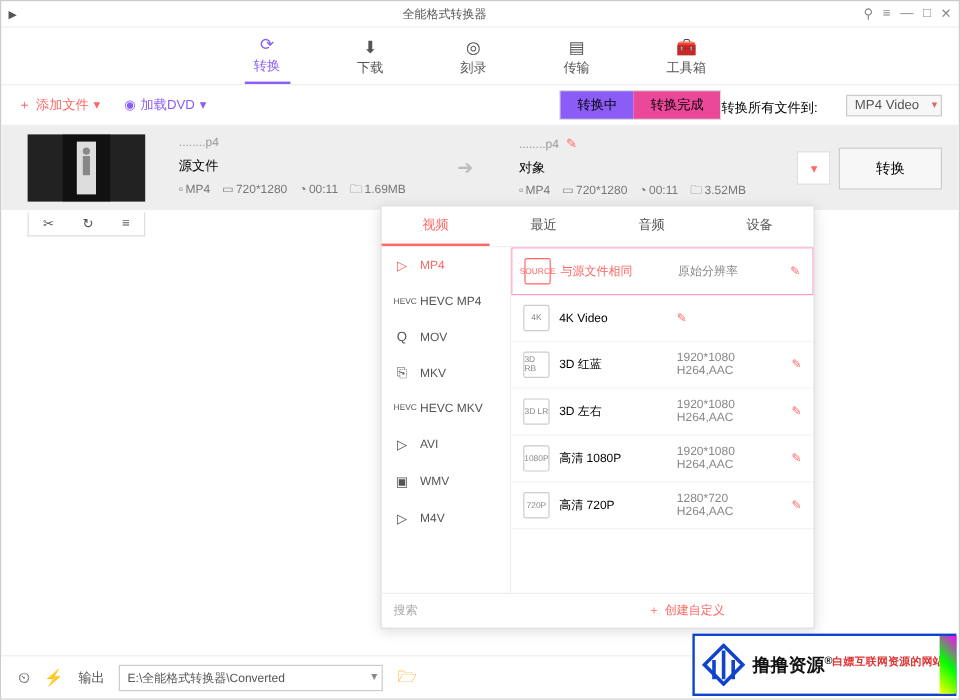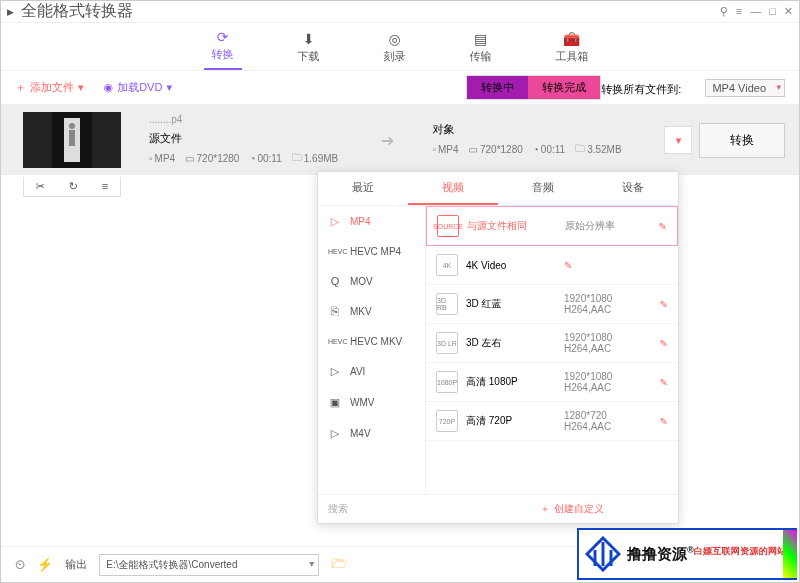--- a/index.html
+++ b/index.html
@@ -1,35 +1,35 @@
 <!DOCTYPE html>
 <html><head>
 <meta charset="utf-8">
 <style>
 * { margin: 0; padding: 0; box-sizing: border-box; font-family: "Microsoft YaHei", Arial, sans-serif; }
 body { width: 800px; height: 583px; background: #fff; border: 1px solid #ccc; position: relative; overflow: hidden; font-size: 11px; }
 
 .titlebar { height: 22px; display: flex; align-items: center; padding: 0 6px; border-bottom: 1px solid #eee; }
 .titlebar .logo { width: 10px; height: 10px; margin-right: 4px; font-size: 9px; color: #555; }
-.titlebar .title { font-size: 16px; color: #555; flex: 1; }
+.titlebar .title { font-size: 10px; color: #555; flex: 1; text-align: center; }
 .titlebar .wincontrols { display: flex; gap: 8px; color: #888; font-size: 11px; }
 .titlebar .wincontrols span { cursor: pointer; }
 
 .mainnav { height: 48px; display: flex; justify-content: center; align-items: flex-end; gap: 48px; border-bottom: 1px solid #eee; }
 .mainnav .tab { display: flex; flex-direction: column; align-items: center; padding: 4px 8px 6px; font-size: 11px; color: #555; cursor: pointer; }
 .mainnav .tab.active { color: #8b5cf6; border-bottom: 2px solid #8b5cf6; }
 .mainnav .tab .icon { font-size: 14px; margin-bottom: 2px; }
 
 .toolbar { height: 34px; display: flex; align-items: center; padding: 0 14px; border-bottom: 1px solid #eee; }
 .toolbar .addfile { color: #f66; font-size: 11px; display: flex; align-items: center; gap: 4px; margin-right: 20px; cursor: pointer; }
 .toolbar .loaddvd { color: #8b5cf6; font-size: 11px; display: flex; align-items: center; gap: 4px; cursor: pointer; }
 .toolbar .spacer { flex: 1; }
 .toolbar .seg { display: flex; border: 1px solid #ddd; }
 .toolbar .seg .segbtn { padding: 4px 14px; font-size: 11px; cursor: pointer; background: #ec4899;}
-.toolbar .seg .segbtn.active { background: #a21caf; }
+.toolbar .seg .segbtn.active { background: #8b5cf6; }
 .toolbar .right { margin-left: auto; display: flex; align-items: flex-end; gap: 24px; font-size: 11px; }
 .toolbar .combo { border: 1px solid #ccc; background: #f7f7f7; padding: 2px 18px 2px 6px; font-size: 11px; position: relative; color: #555; }
 .toolbar .combo:after { content: "▾"; position: absolute; right: 3px; color: #d66; font-size: 9px;}
 
 .item { background: #eee; height: 70px; margin: 0 0 2px 0; display: flex; align-items: center; position: relative; }
 .thumb { width: 98px; height: 56px; background: #222; margin: 0 0 0 22px; position: relative; display:flex; align-items:center; justify-content:center; }
 .thumb svg { width: 40px; height: 56px; }
 .filepanel { flex: 0 0 250px; padding-left: 28px; }
 .filepanel .fname { font-size: 10px; color: #999; margin-bottom: 6px;}
 .filepanel .flabel { font-size: 11px; margin-bottom: 4px; }
@@ -154,41 +154,42 @@
     <div class="flabel">源文件</div>
     <div class="meta">
       <span>▫ <span>MP4</span></span>
       <span>▭ <span>720*1280</span></span>
       <span>◔ <span>00:11</span></span>
       <span>🗀 <span>1.69MB</span></span>
     </div>
   </div>
   <div class="arrow">➔</div>
   <div class="filepanel">
+    <div class="fname"><span>........p4</span><span class="edit-icon">✎</span></div>
     <div class="flabel">对象</div>
     <div class="meta">
       <span>▫ <span>MP4</span></span>
       <span>▭ <span>720*1280</span></span>
       <span>◔ <span>00:11</span></span>
       <span>🗀 <span>3.52MB</span></span>
     </div>
   </div>
   <div class="outdrop">▾</div>
   <button class="convertbtn">转换</button>
 </div>
 <div class="thumb-tools-row">
   <span>✂</span>
   <span>↻</span>
   <span>≡</span>
 </div>
 
 <div class="popup">
   <div class="tabs">
+    <div class="ptab active">视频</div>
     <div class="ptab">最近</div>
-    <div class="ptab active">视频</div>
     <div class="ptab">音频</div>
     <div class="ptab">设备</div>
   </div>
   <div class="body">
     <div class="fmtcol">
       <div class="fmt active">
           <span class="ico">▷</span>
           <span>MP4</span>
         </div>
       <div class="fmt">

